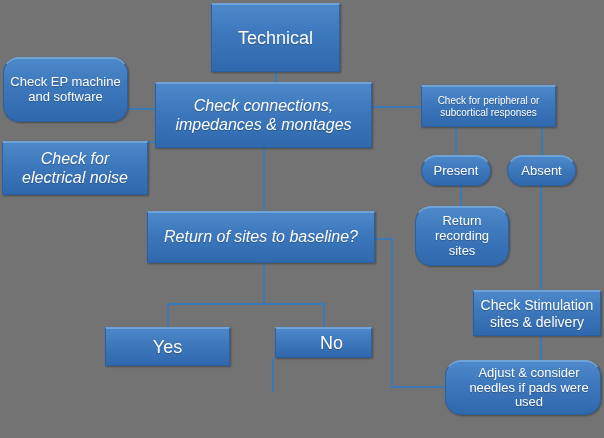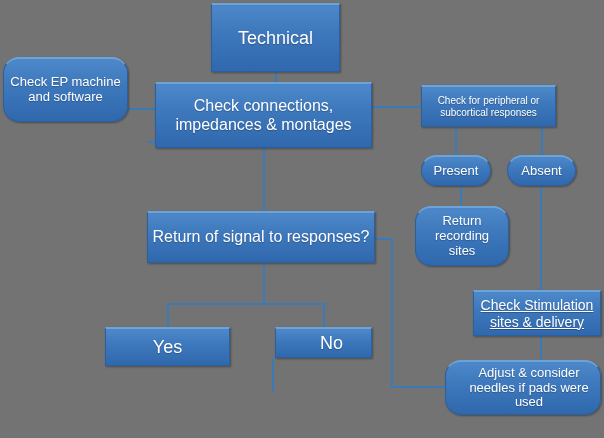--- a/index.html
+++ b/index.html
@@ -44,21 +44,21 @@
   }
   .node.gray {
     background: linear-gradient(to bottom, #b7b7b7 0%, #aaaaaa 50%, #9d9d9d 100%);
     border: 1px solid #8e8e8e;
     border-top: 2px solid #c8c8c8;
     color: #ffffff;
     text-shadow: none;
   }
 
   .fs-18 { font-size: 18px; }
-  .fs-16 { font-size: 16px; }
+  .fs-16 { font-size: 16px; font-style: italic; }
   .fs-14 { font-size: 14px; }
   .fs-13 { font-size: 13px; border-radius: 16px; }
   .fs-10 { font-size: 10px; }
 </style>
 </head>
 <body>
 
 <div id="canvas">
 
   <div class="conn v" style="left:275px; top:72px; height:12px;"></div>
@@ -89,42 +89,44 @@
 
   <div class="conn h" style="left:375px; top:238px; width:18px;"></div>
   <div class="conn v" style="left:391px; top:238px; height:150px;"></div>
   <div class="conn h" style="left:391px; top:386px; width:56px;"></div>
 
   <div class="node fs-18" style="left:211px; top:3px; width:129px; height:69px;">Technical</div>
 
   <div class="node fs-13" style="left:3px; top:57px; width:125px; height:65px;">Check EP machine
 and software</div>
 
+  <div class="node fs-16" style="left:2px; top:141px; width:146px; height:54px;">Check for
+electrical noise</div>
 
   <div class="node fs-16" style="left:155px; top:82px; width:217px; height:66px;">Check connections,
 impedances &amp;  montages</div>
 
   <div class="node fs-10" style="left:421px; top:85px; width:135px; height:42px;">Check for peripheral or
 subcortical  responses</div>
 
   <div class="node fs-13" style="left:421px; top:155px; width:70px; height:31px;">Present</div>
 
   <div class="node fs-13" style="left:507px; top:155px; width:69px; height:31px;">Absent</div>
 
   <div class="node fs-13" style="left:415px; top:206px; width:94px; height:60px;">Return
 recording
 sites</div>
 
-  <div class="node fs-16" style="left:147px; top:211px; width:228px; height:52px;">Return of signal to responses?</div>
+  <div class="node fs-16" style="left:147px; top:211px; width:228px; height:52px;">Return of sites to baseline?</div>
 
   <div class="node fs-18" style="left:105px; top:327px; width:125px; height:39px;">Yes</div>
 
   <div class="node fs-18" style="left:275px; top:327px; width:97px; height:31px;padding-left:20px;">No</div>
 
-  <div class="node fs-14" style="left:473px; top:290px; width:128px; height:46px;text-decoration:underline;">Check Stimulation
+  <div class="node fs-14" style="left:473px; top:290px; width:128px; height:46px;">Check Stimulation
 sites &amp; delivery</div>
 
   <div class="node fs-13" style="left:445px; top:360px; width:156px; height:55px;padding-left:16px;">Adjust &amp; consider
 needles if pads were
 used</div>
 
 
 </div>
 
 </body></html>

